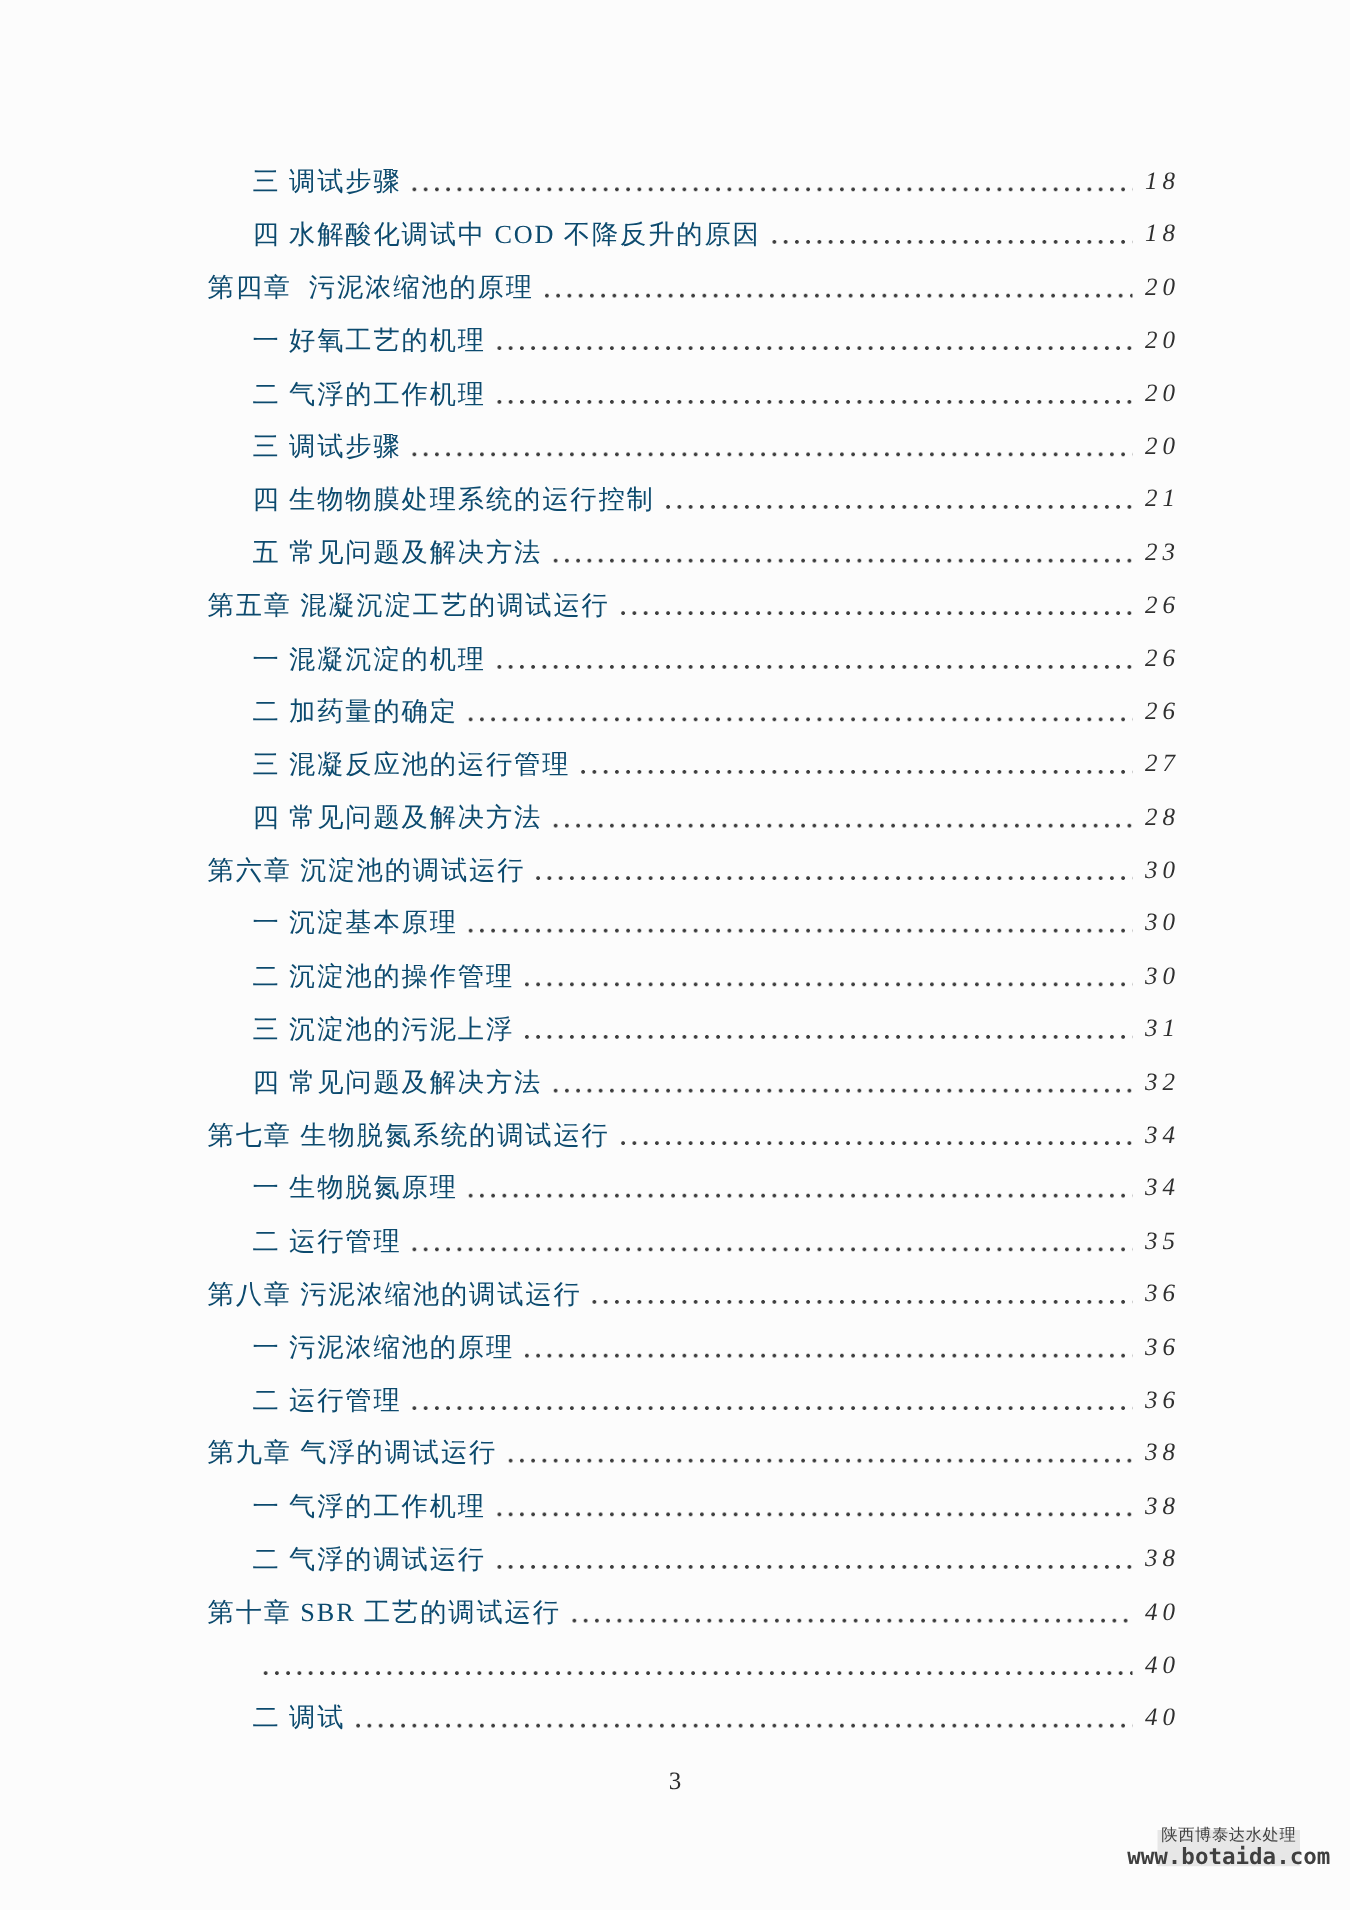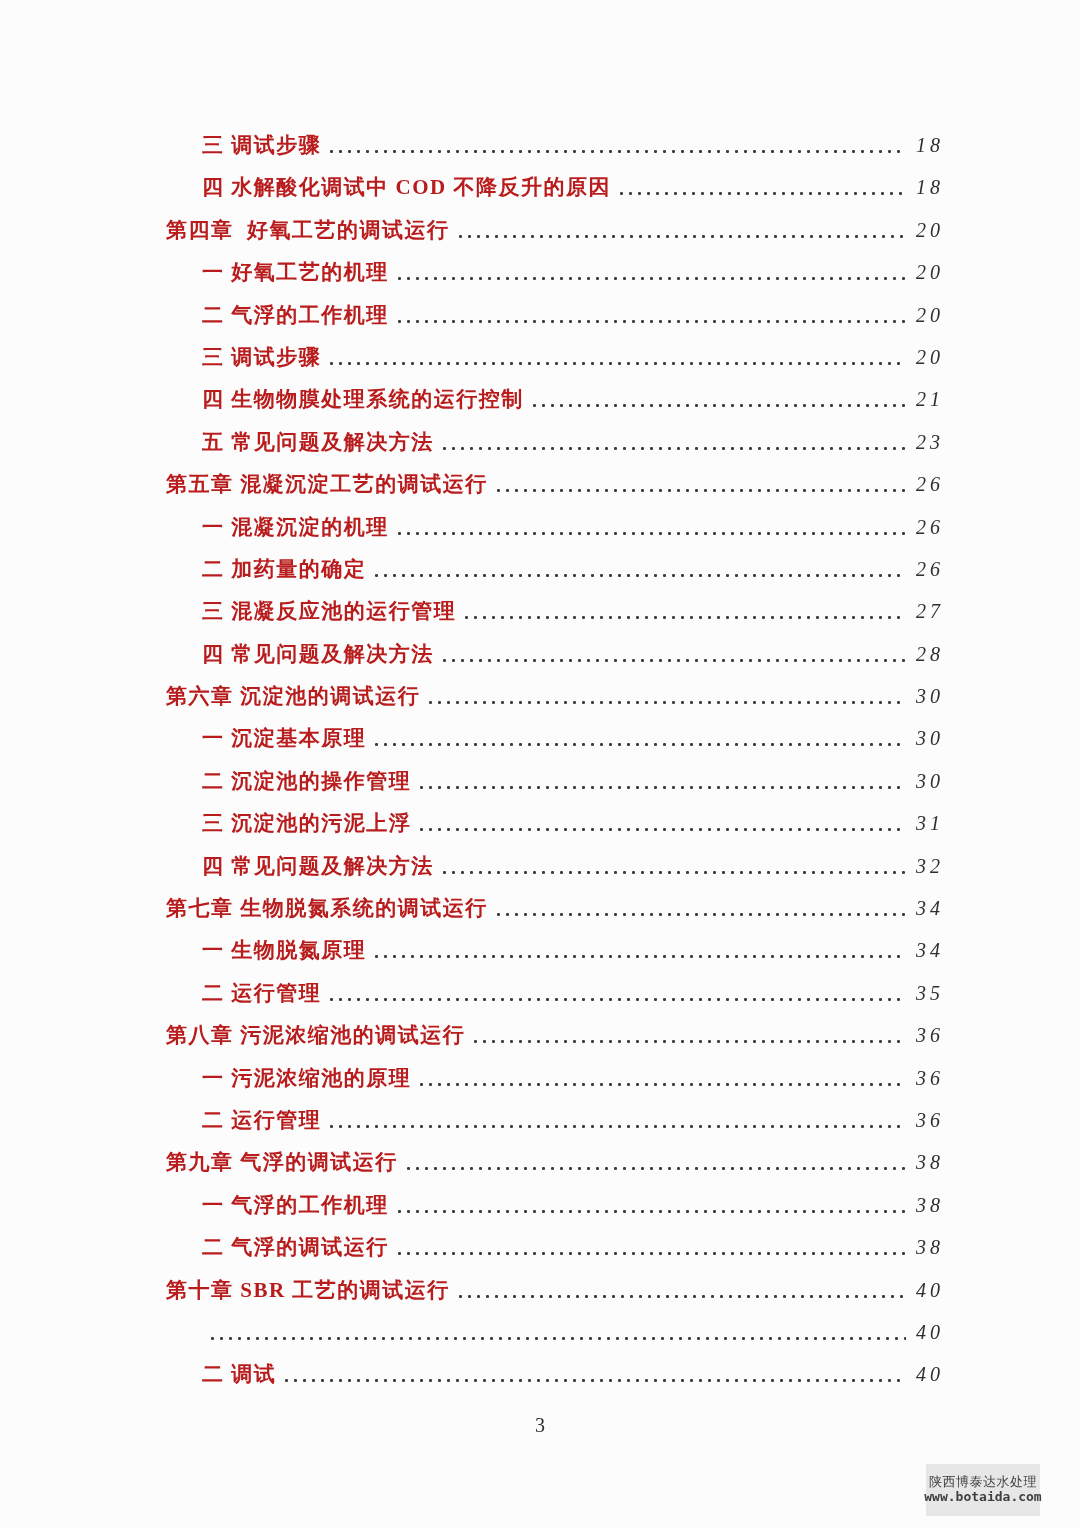--- a/index.html
+++ b/index.html
@@ -28,22 +28,21 @@
     height: 42.4px;
     line-height: 42.4px;
     font-size: 21px;
     align-items: stretch;
   }
   .toc-row.sub { padding-left: 36px; }
   .toc-label {
     flex: none;
     white-space: pre;
     letter-spacing: 1.5px;
-    color: #b91c1c;
-    font-weight: bold;
+    color: #0c4a6e;
   }
   .toc-dots {
     flex: 1;
     margin: 0 10px 0 6px;
     background-image: radial-gradient(circle, #3d3d3d 1.3px, rgba(0,0,0,0) 1.7px);
     background-size: 9px 9px;
     background-repeat: repeat-x;
     background-position: left 23px;
   }
   .toc-page {
@@ -61,38 +60,38 @@
     width: 1080px;
     text-align: center;
     font-size: 20px;
     color: #2f2f2f;
   }
   .watermark {
     position: absolute;
     left: 926px;
     top: 1464px;
     width: 114px;
-    height: 52px;
+    height: 29px;
     background: #e7e7e7;
     color: #3f3f3f;
     display: flex;
     flex-direction: column;
     justify-content: center;
     align-items: center;
     line-height: 1.15;
   }
   .watermark .wm-line1 {
     font-family: "Liberation Sans", "DejaVu Sans", sans-serif;
     font-size: 13px;
     letter-spacing: 0.5px;
     white-space: nowrap;
   }
   .watermark .wm-line2 {
     font-family: "DejaVu Sans Mono", "Liberation Mono", monospace;
-    font-size: 13px;
+    font-size: 18px;
     font-weight: bold;
     white-space: nowrap;
     text-align: center;
   }
 </style>
 </head>
 <body>
 
 <div class="page">
 
@@ -104,21 +103,21 @@
         <span class="toc-page">18</span>
       </div>
 
       <div class="toc-row sub">
         <span class="toc-label">四 水解酸化调试中 COD 不降反升的原因</span>
         <span class="toc-dots"></span>
         <span class="toc-page">18</span>
       </div>
 
       <div class="toc-row chapter">
-        <span class="toc-label">第四章  好氧工艺的调试运行</span>
+        <span class="toc-label">第四章  污泥浓缩池的原理</span>
         <span class="toc-dots"></span>
         <span class="toc-page">20</span>
       </div>
 
       <div class="toc-row sub">
         <span class="toc-label">一 好氧工艺的机理</span>
         <span class="toc-dots"></span>
         <span class="toc-page">20</span>
       </div>
 

